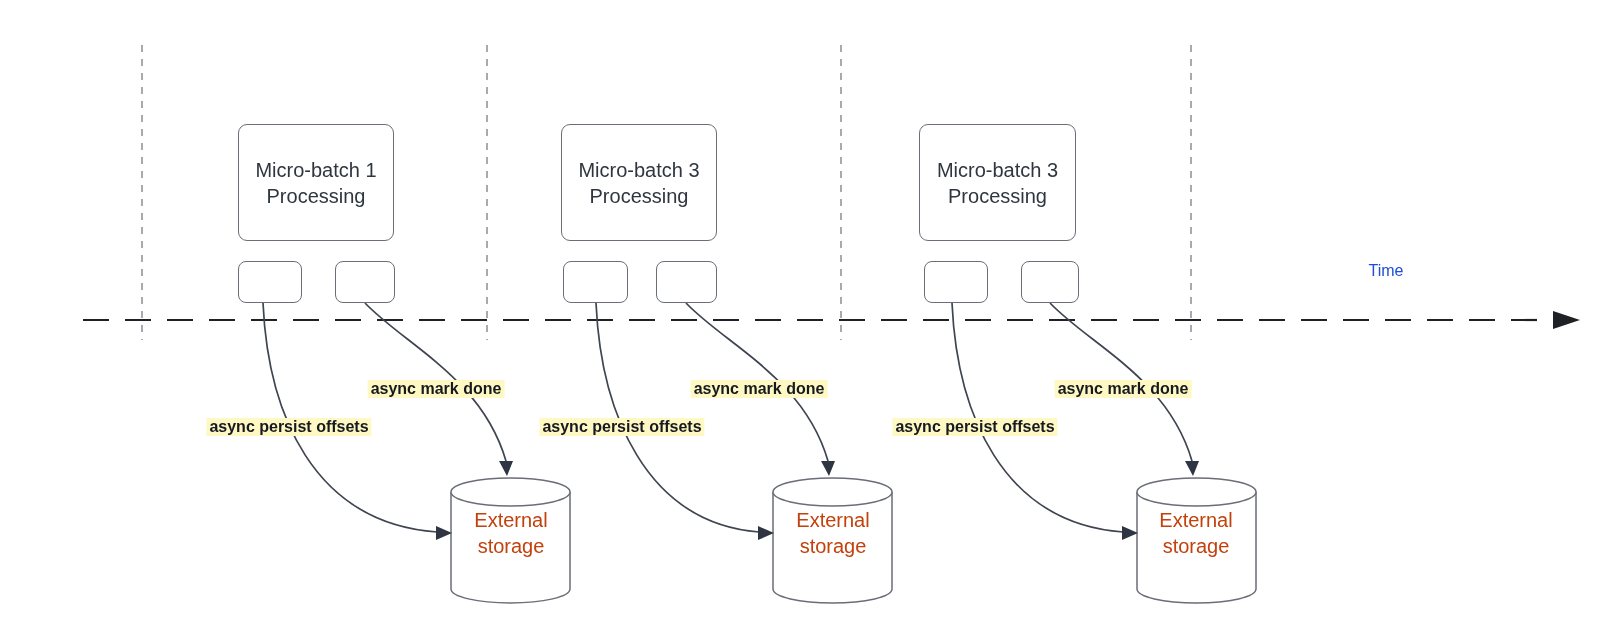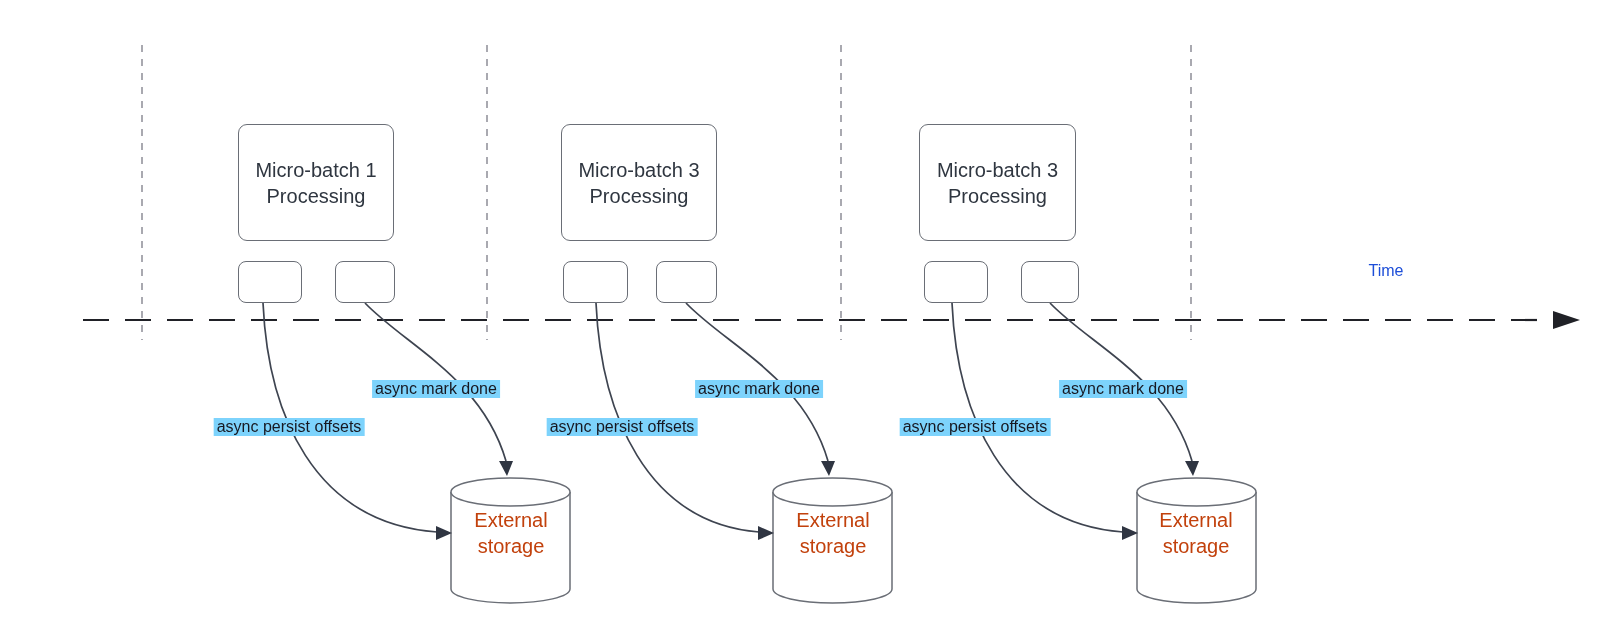--- a/index.html
+++ b/index.html
@@ -45,23 +45,23 @@
     height: 42px;
     border: 1.5px solid #6a6e76;
     border-radius: 8px;
     background: #ffffff;
     box-sizing: border-box;
   }
   .flow-label {
     position: absolute;
     transform: translate(-50%, -50%);
     font-size: 16px;
-    font-weight: normal;
+    font-weight: bold;
     color: #171821;
-    background: #7dd3fc;
+    background: #fef9c3;
     padding: 0 3px;
     white-space: nowrap;
   }
   .storage-label {
     position: absolute;
     transform: translate(-50%, -50%);
     font-size: 20px;
     line-height: 26px;
     color: #c2410c;
     text-align: center;

